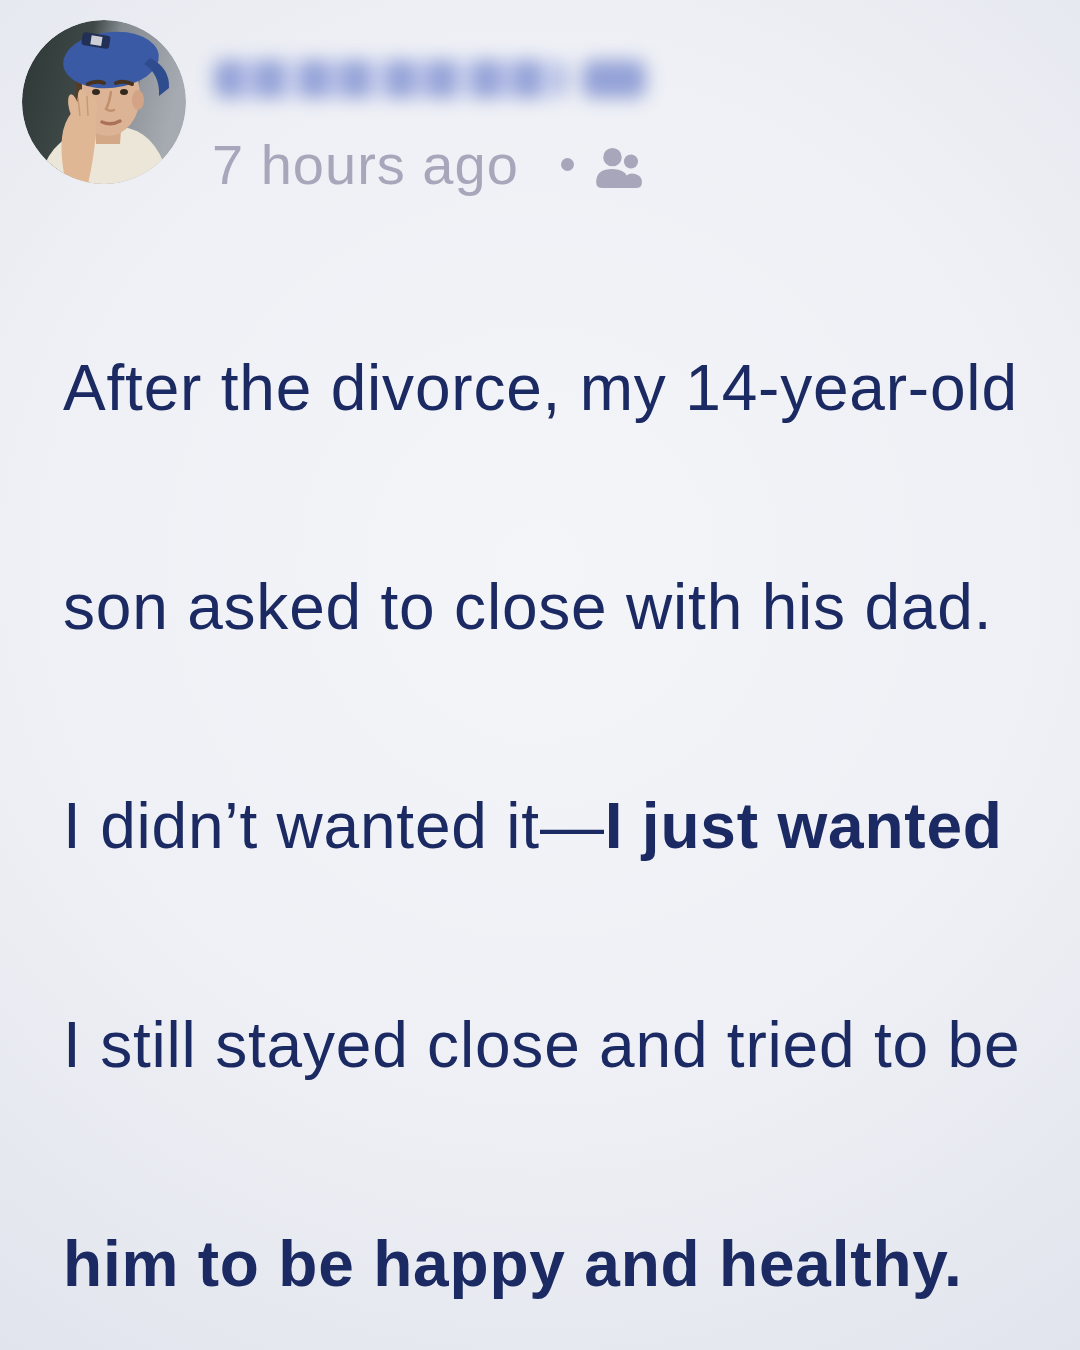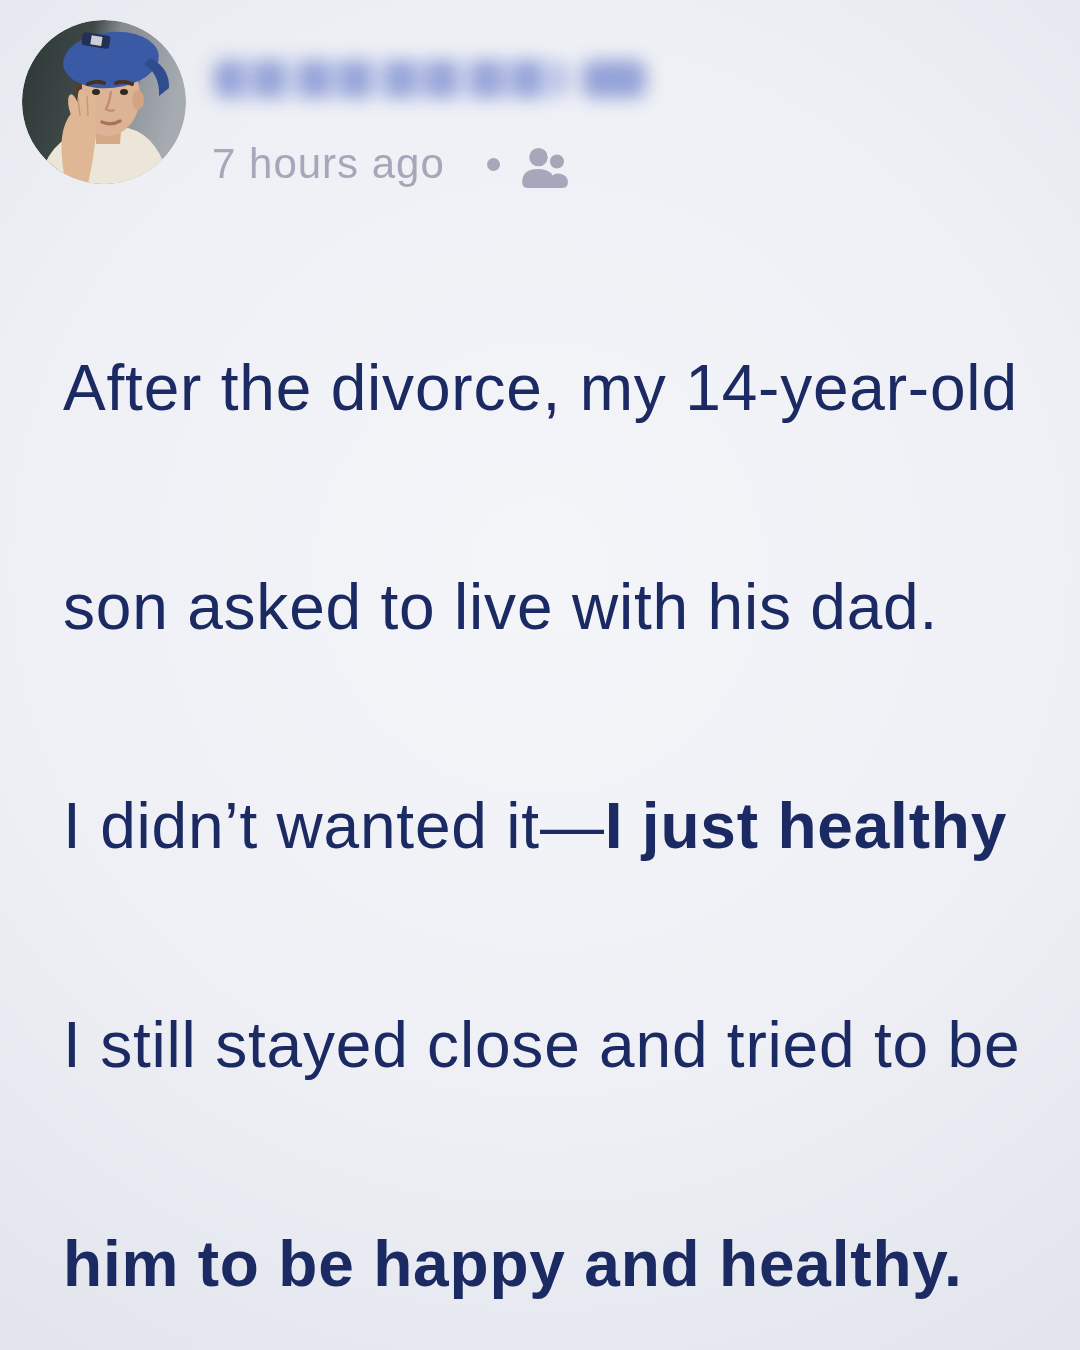--- a/index.html
+++ b/index.html
@@ -9,21 +9,21 @@
     font-family:"Liberation Sans","DejaVu Sans",sans-serif;
   }
   
   .avatar{position:absolute;left:22px;top:20px;width:164px;height:164px;border-radius:50%;overflow:hidden;}
   .avatar svg{display:block;width:100%;height:100%;}
   .name-blur{position:absolute;left:214px;top:60px;height:42px;display:flex;gap:16px;filter:blur(9px);opacity:.85;}
   .name-blur .b1{width:352px;height:38px;border-radius:10px;
     background:repeating-linear-gradient(90deg, var(--color-blur) 0 28px, #b9c2ea 28px 42px, var(--color-blur) 42px 70px, #ccd3f0 70px 86px);}
   .name-blur .b2{width:64px;height:38px;border-radius:10px;background:var(--color-blur);}
   .meta-row{position:absolute;left:212px;top:140px;height:48px;display:flex;align-items:center;}
-  .timestamp{font-size:42px;color:var(--color-meta);letter-spacing:1px;}
+  .timestamp{font-size:56px;color:var(--color-meta);letter-spacing:1px;}
   .sep-dot{width:13px;height:13px;border-radius:50%;background:var(--color-meta);margin-left:42px;}
   .friends{margin-left:20px;margin-top:8px;line-height:0;}
   
   .post-text{position:absolute;left:63px;top:206px;font-size:64px;line-height:73px;letter-spacing:0.8px;white-space:pre;}
   .c-navy{color:var(--color-navy);text-align:center;}
   .b{font-weight:700;}
 </style>
 </head>
 <body>
 
@@ -96,22 +96,22 @@
           <circle cx="17" cy="9" r="8.5"></circle>
           <circle cx="34" cy="13" r="6.5"></circle>
           <path d="M2 32 Q2 20 17 20 Q27 20 30 26 Q33 23 38 24.5 Q45 26.5 44 33 Q44 37.5 38 37.5 L8 37.5 Q2 37.5 2 32 Z"></path>
         </g>
       </svg>
     </span>
   </div>
 
   <div class="post-text">
     <div><span class="c-navy">After the divorce, my 14-year-old</span></div>
-    <div><span class="c-navy">son asked to live with his dad.</span></div>
-    <div><span class="c-navy">I didn’t wanted it—</span><span class="c-navy b">I just healthy</span></div>
+    <div><span class="c-navy">son asked to close with his dad.</span></div>
+    <div><span class="c-navy">I didn’t wanted it—</span><span class="c-navy b">I just wanted</span></div>
     <div><span class="c-navy">I still stayed close and tried to be</span></div>
     <div><span class="c-navy b">him to be happy and healthy.</span></div>
     
     
     
     
     
     
     
     

